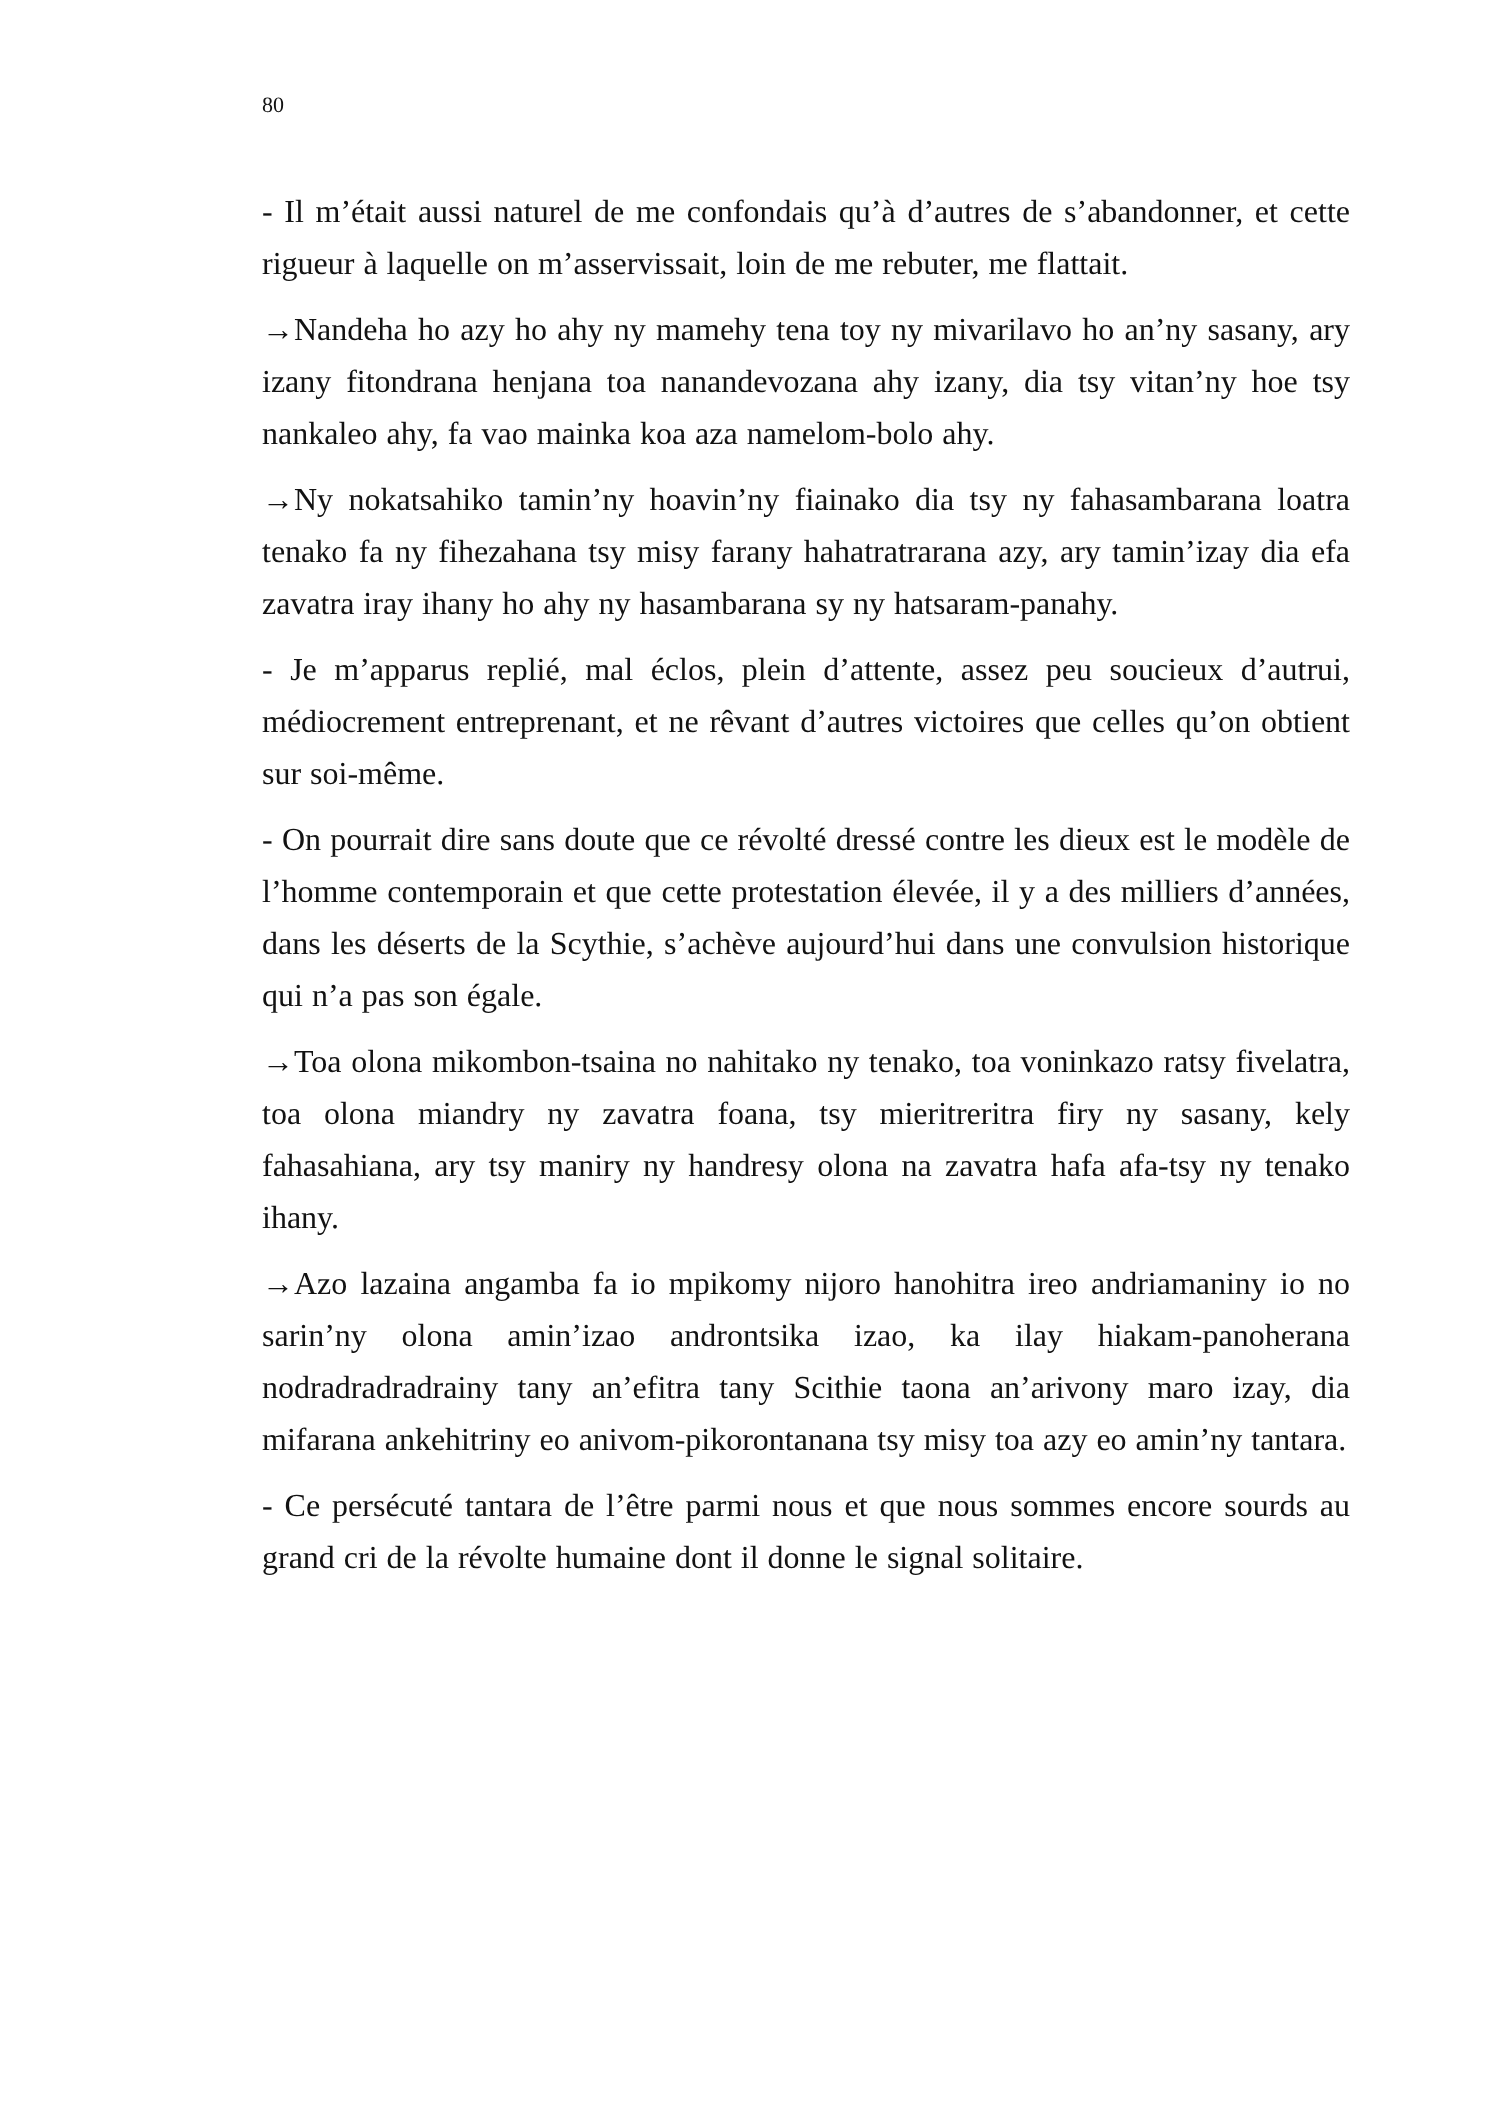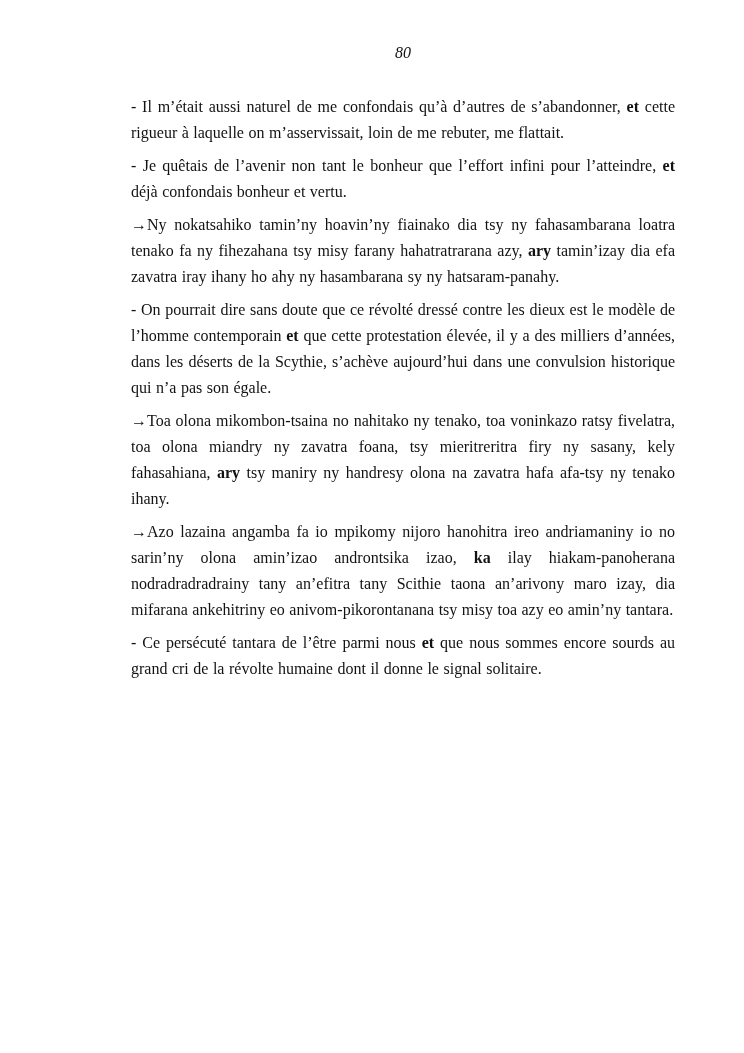--- a/index.html
+++ b/index.html
@@ -14,50 +14,49 @@
     background: #ffffff;
     overflow: hidden;
     font-family: "Liberation Serif", "DejaVu Serif", serif;
     color: #121212;
   }
   .page-number {
     position: absolute;
     top: 44px;
     left: 131px;
     width: 544px;
-    text-align: center;
-    font-size: 16px;
+    font-size: 11px;
     line-height: 18px;
-    font-style: italic;
   }
   .content {
     position: absolute;
     top: 94px;
     left: 131px;
     width: 544px;
   }
   .para {
     margin: 0 0 7px 0;
     font-size: 16px;
     line-height: 26px;
     text-align: justify;
     text-justify: inter-word;
     word-spacing: 0.5px;
   }
   .para b {
-    font-weight: bold;
+    font-weight: normal;
   }
 </style>
 </head>
 <body>
 
 <div class="sheet">
   <div class="page-number">80</div>
   <div class="content">
       <p class="para"><span>- Il m’était aussi naturel de me confondais qu’à d’autres de s’abandonner, </span><b>et</b><span> cette rigueur à laquelle on m’asservissait, loin de me rebuter, me flattait.</span></p>
-      <p class="para"><span>- Je quêtais de l’avenir non tant le bonheur que l’effort infini pour l’atteindre, </span><b>et</b><span> déjà confondais bonheur et vertu.</span></p>
+      <p class="para"><span>→Nandeha ho azy ho ahy ny mamehy tena toy ny mivarilavo ho an’ny sasany, </span><b>ary</b><span> izany fitondrana henjana toa nanandevozana ahy izany, dia tsy vitan’ny hoe tsy nankaleo ahy, fa vao mainka koa aza namelom-bolo ahy.</span></p>
       <p class="para"><span>→Ny nokatsahiko tamin’ny hoavin’ny fiainako dia tsy ny fahasambarana loatra tenako fa ny fihezahana tsy misy farany hahatratrarana azy, </span><b>ary</b><span> tamin’izay dia efa zavatra iray ihany ho ahy ny hasambarana sy ny hatsaram-panahy.</span></p>
+      <p class="para"><span>- Je m’apparus replié, mal éclos, plein d’attente, assez peu soucieux d’autrui, médiocrement entreprenant, </span><b>et</b><span> ne rêvant d’autres victoires que celles qu’on obtient sur soi-même.</span></p>
       <p class="para"><span>- On pourrait dire sans doute que ce révolté dressé contre les dieux est le modèle de l’homme contemporain </span><b>et</b><span> que cette protestation élevée, il y a des milliers d’années, dans les déserts de la Scythie, s’achève aujourd’hui dans une convulsion historique qui n’a pas son égale.</span></p>
       <p class="para"><span>→Toa olona mikombon-tsaina no nahitako ny tenako, toa voninkazo ratsy fivelatra, toa olona miandry ny zavatra foana, tsy mieritreritra firy ny sasany, kely fahasahiana, </span><b>ary</b><span> tsy maniry ny handresy olona na zavatra hafa afa-tsy ny tenako ihany.</span></p>
       <p class="para"><span>→Azo lazaina angamba fa io mpikomy nijoro hanohitra ireo andriamaniny io no sarin’ny olona amin’izao androntsika izao, </span><b>ka</b><span> ilay hiakam-panoherana nodradradradrainy tany an’efitra tany Scithie taona an’arivony maro izay, dia mifarana ankehitriny eo anivom-pikorontanana tsy misy toa azy eo amin’ny tantara.</span></p>
       <p class="para"><span>- Ce persécuté tantara de l’être parmi nous </span><b>et</b><span> que nous sommes encore sourds au grand cri de la révolte humaine dont il donne le signal solitaire.</span></p>
     </div>
 </div>
 
 </body></html>

